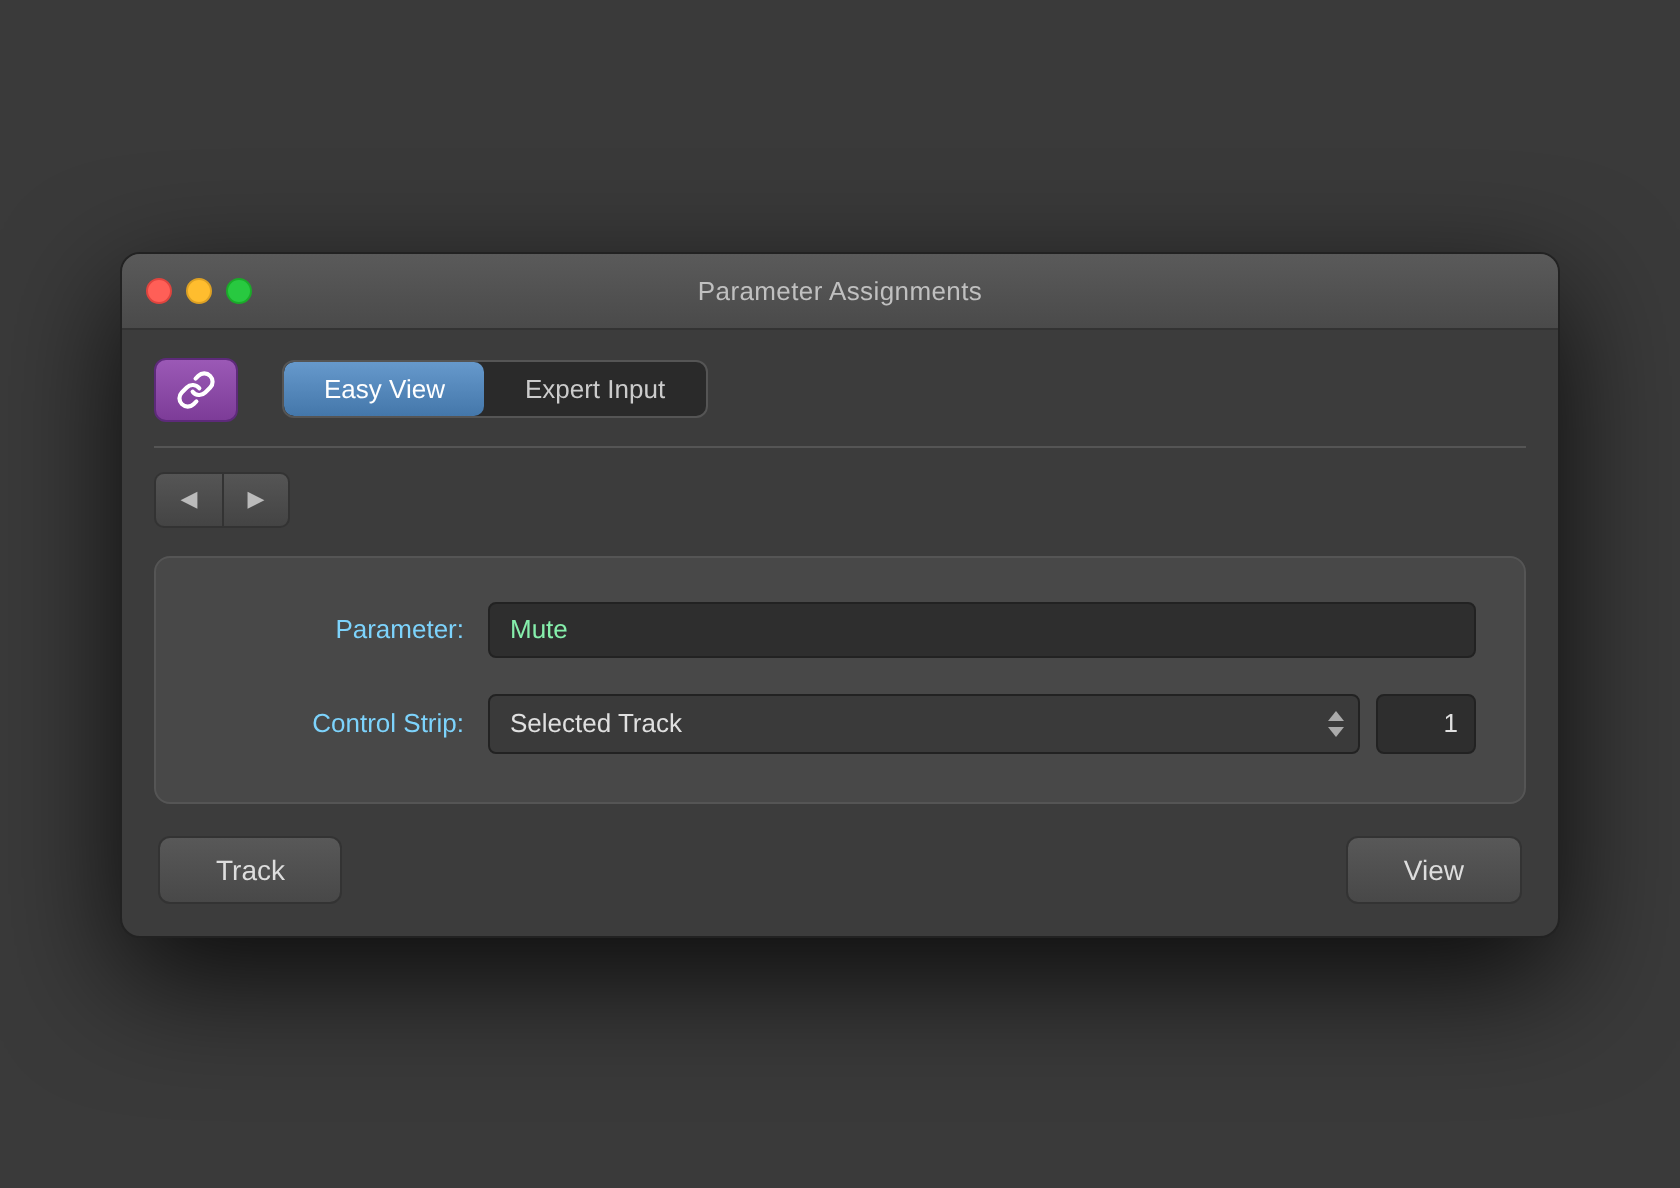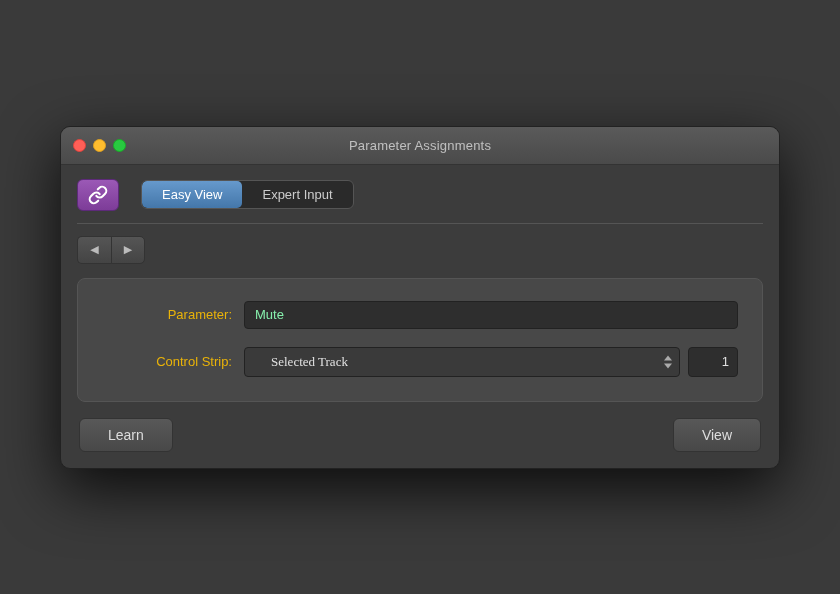--- a/index.html
+++ b/index.html
@@ -166,21 +166,21 @@
       display: flex;
       align-items: center;
       margin-bottom: 18px;
     }
 
     .field-row:last-child {
       margin-bottom: 0;
     }
 
     .field-label {
-      color: #eab308;
+      color: #7dd3fc;
       font-size: 13px;
       text-align: right;
       width: 130px;
       margin-right: 12px;
       flex-shrink: 0;
     }
 
     .text-field {
       flex: 1;
       background: #2e2e2e;
@@ -204,24 +204,24 @@
     .dropdown-container {
       position: relative;
       flex: 1;
     }
 
     .dropdown {
       width: 100%;
       background: #3a3a3a;
       border: 1px solid #222;
       border-radius: 4px;
-      padding: 5px 30px 5px 26px;
+      padding: 5px 30px 5px 10px;
       color: #e0e0e0;
       font-size: 13px;
-      font-family: Liberation Serif, serif;
+      font-family: Liberation Sans, sans-serif;
       outline: none;
       height: 30px;
       appearance: none;
       cursor: pointer;
     }
 
     .dropdown-arrow {
       position: absolute;
       right: 8px;
       top: 50%;
@@ -344,18 +344,18 @@
             </div>
           </div>
           <input class="number-field" type="text" value="1" style="">
         </div>
       </div>
 
 
     </div>
 
     <div class="bottom-row">
-      <button class="action-btn">Learn</button>
+      <button class="action-btn">Track</button>
       <button class="action-btn">View</button>
     </div>
 
   </div>
 </div>
 
 </body></html>

